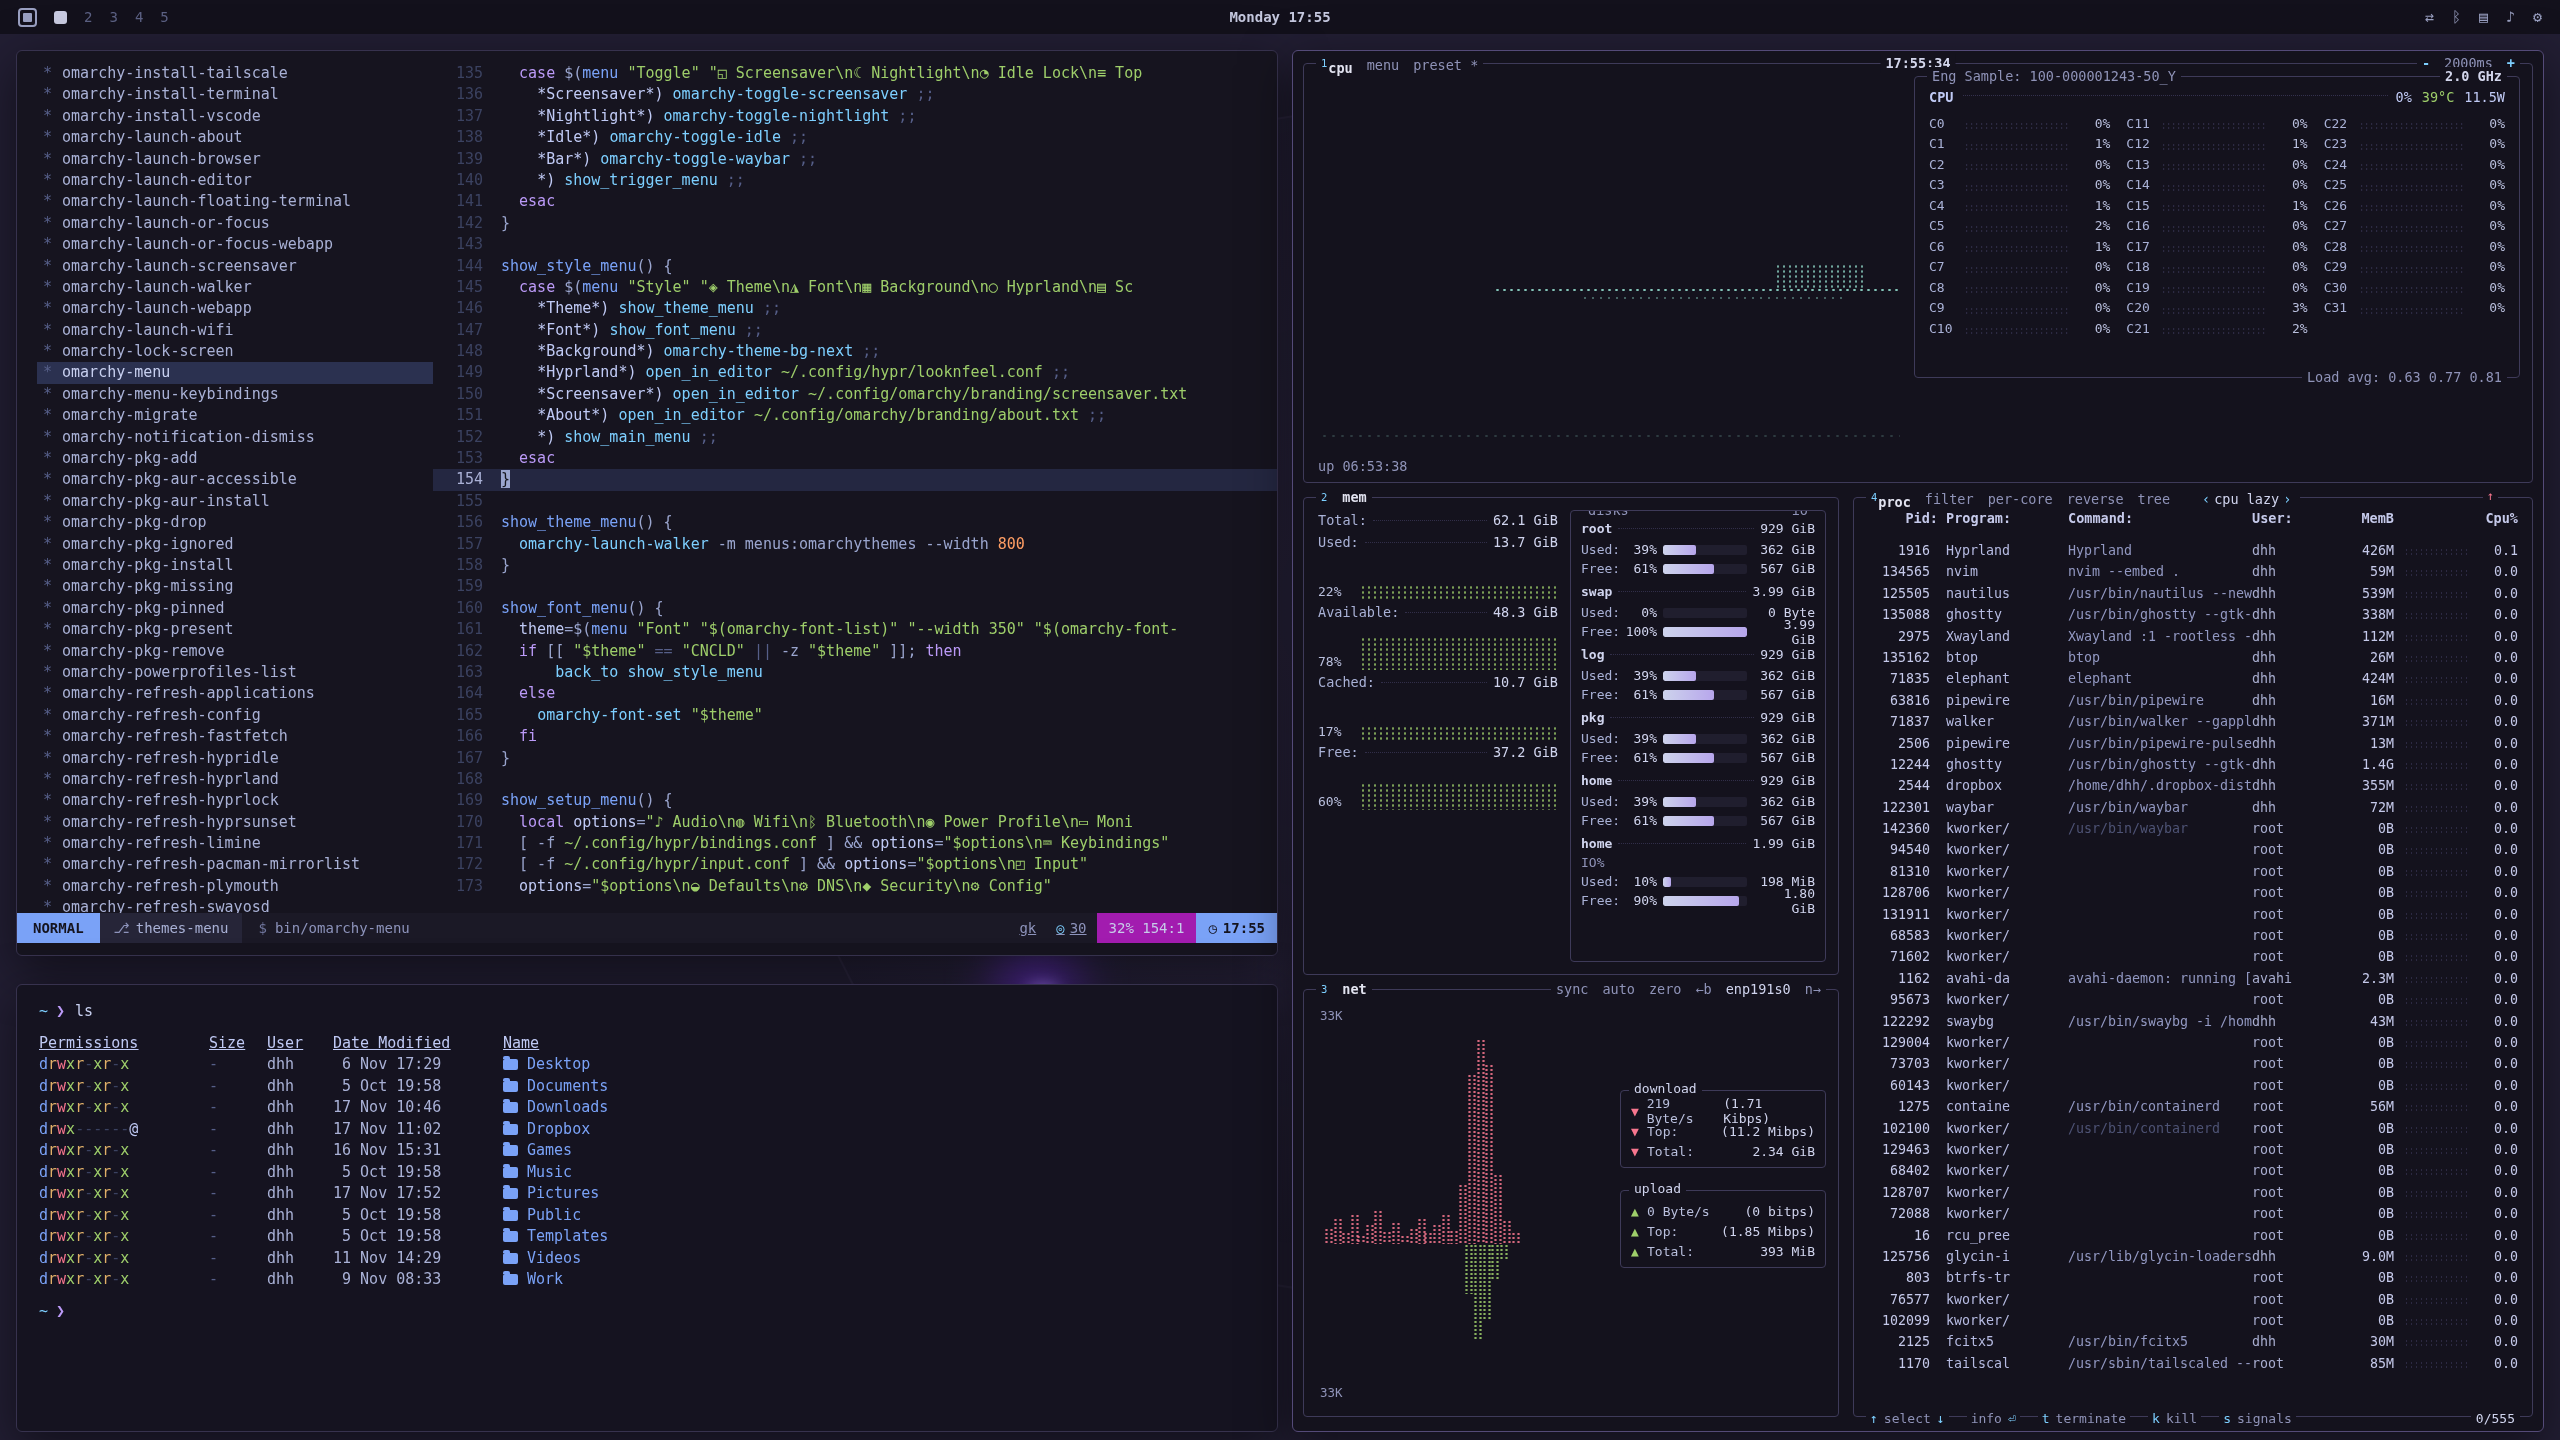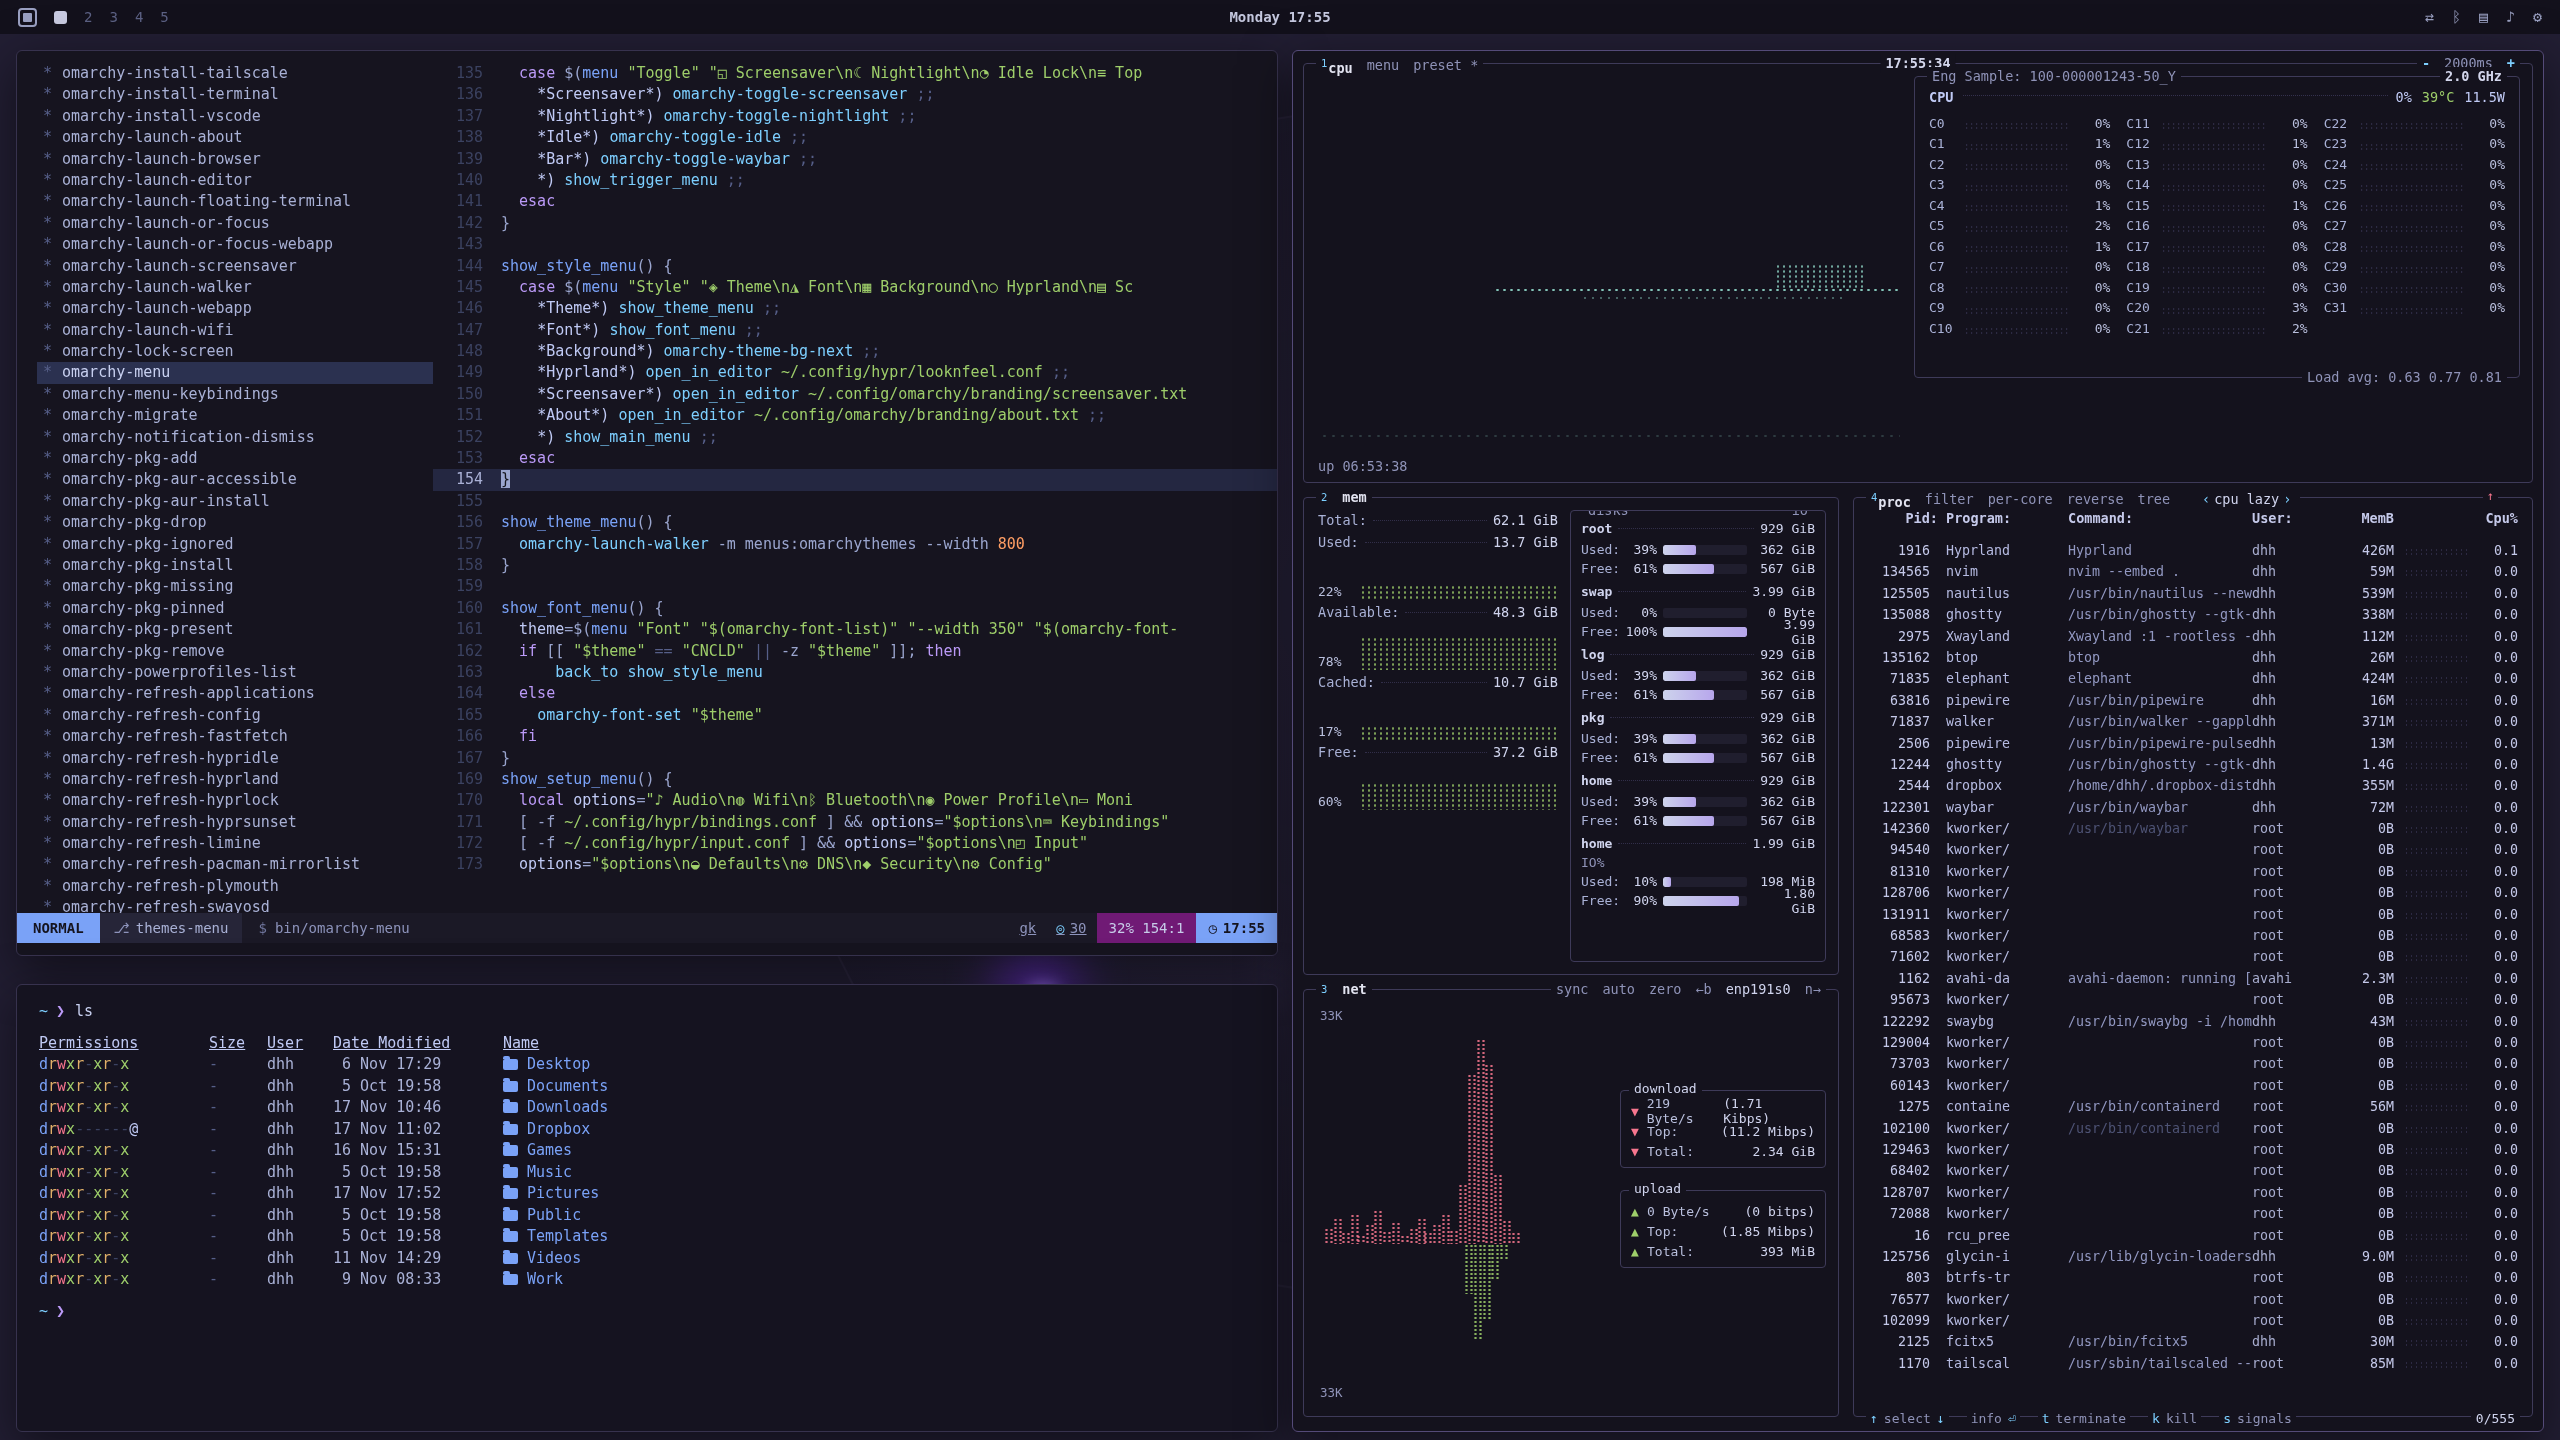--- a/index.html
+++ b/index.html
@@ -49,21 +49,21 @@
   .statusline{position:absolute;left:0;right:0;bottom:12px;height:30px;display:flex;align-items:stretch;
     background:#100f18;font-size:14px;line-height:30px;white-space:nowrap;}
   .sl-mode{background:#7aa2f7;color:#15141f;font-weight:bold;padding:0 16px;}
   .sl-branch{background:#262538;padding:0 14px;color:#a9b1d6;}
   .sl-bicon{color:#8d93bb;margin-right:6px;}
   .sl-cmd{flex:1;padding:0 16px;color:#8d93bb;background:#1b1926;}
   .sl-dollar{color:#6f759c;margin-right:8px;}
   .sl-right{display:flex;}
   .sl-lang,.sl-count{padding:0 10px;color:#8d93bb;background:#1b1926;text-decoration:underline;}
   .sl-cicon{margin-right:5px;color:#7dcfff;}
-  .sl-pos{background:#701a75;color:#c6cbe8;padding:0 12px;}
+  .sl-pos{background:#a21caf;color:#c6cbe8;padding:0 12px;}
   .sl-time{background:#7aa2f7;color:#15141f;padding:0 12px;font-weight:bold;}
   .sl-time .sl-clockicon{margin-right:6px;font-weight:normal;}
 
   
   .term-body{padding:16px 22px;font-size:15px;line-height:21.5px;color:#a9b1d6;}
   .term-line{height:21.5px;}
   .p-path{color:#7dcfff;margin-right:8px;}
   .p-sym{color:#bb9af7;margin-right:10px;}
   .p-cmd{color:#c8d0f0;}
   .term-gap{height:10px;}
@@ -403,20 +403,21 @@
           <div class="code-line"><span class="ln">158</span><span class="code-body"><span class="tk-pln">}</span></span></div>
           <div class="code-line"><span class="ln">159</span><span class="code-body"></span></div>
           <div class="code-line"><span class="ln">160</span><span class="code-body"><span class="tk-fn">show_font_menu</span><span class="tk-pln">() {</span></span></div>
           <div class="code-line"><span class="ln">161</span><span class="code-body"><span class="tk-pln">  </span><span class="tk-pat">theme</span><span class="tk-pln">=$(</span><span class="tk-fn">menu</span><span class="tk-pln"> </span><span class="tk-str">"Font"</span><span class="tk-pln"> </span><span class="tk-str">"$(omarchy-font-list)"</span><span class="tk-pln"> </span><span class="tk-str">"--width 350"</span><span class="tk-pln"> </span><span class="tk-str">"$(omarchy-font-</span></span></div>
           <div class="code-line"><span class="ln">162</span><span class="code-body"><span class="tk-pln">  </span><span class="tk-kw">if</span><span class="tk-pln"> [[ </span><span class="tk-str">"$theme"</span><span class="tk-pln"> </span><span class="tk-op">==</span><span class="tk-pln"> </span><span class="tk-str">"CNCLD"</span><span class="tk-pln"> </span><span class="tk-op">||</span><span class="tk-pln"> -z </span><span class="tk-str">"$theme"</span><span class="tk-pln"> ]]; </span><span class="tk-kw">then</span></span></div>
           <div class="code-line"><span class="ln">163</span><span class="code-body"><span class="tk-pln">      </span><span class="tk-cmd">back_to</span><span class="tk-pln"> </span><span class="tk-cmd">show_style_menu</span></span></div>
           <div class="code-line"><span class="ln">164</span><span class="code-body"><span class="tk-pln">  </span><span class="tk-kw">else</span></span></div>
           <div class="code-line"><span class="ln">165</span><span class="code-body"><span class="tk-pln">    </span><span class="tk-cmd">omarchy-font-set</span><span class="tk-pln"> </span><span class="tk-str">"$theme"</span></span></div>
           <div class="code-line"><span class="ln">166</span><span class="code-body"><span class="tk-pln">  </span><span class="tk-kw">fi</span></span></div>
           <div class="code-line"><span class="ln">167</span><span class="code-body"><span class="tk-pln">}</span></span></div>
+          <div class="code-line"><span class="ln">168</span><span class="code-body"></span></div>
           <div class="code-line"><span class="ln">169</span><span class="code-body"><span class="tk-fn">show_setup_menu</span><span class="tk-pln">() {</span></span></div>
           <div class="code-line"><span class="ln">170</span><span class="code-body"><span class="tk-pln">  </span><span class="tk-kw">local</span><span class="tk-pln"> </span><span class="tk-pat">options</span><span class="tk-pln">=</span><span class="tk-str">"♪ Audio\n◍ Wifi\nᛒ Bluetooth\n◉ Power Profile\n▭ Moni</span></span></div>
           <div class="code-line"><span class="ln">171</span><span class="code-body"><span class="tk-pln">  [ -f </span><span class="tk-str">~/.config/hypr/bindings.conf</span><span class="tk-pln"> ] &amp;&amp; </span><span class="tk-pat">options</span><span class="tk-pln">=</span><span class="tk-str">"$options\n⌨ Keybindings"</span></span></div>
           <div class="code-line"><span class="ln">172</span><span class="code-body"><span class="tk-pln">  [ -f </span><span class="tk-str">~/.config/hypr/input.conf</span><span class="tk-pln"> ] &amp;&amp; </span><span class="tk-pat">options</span><span class="tk-pln">=</span><span class="tk-str">"$options\n◰ Input"</span></span></div>
           <div class="code-line"><span class="ln">173</span><span class="code-body"><span class="tk-pln">  </span><span class="tk-pat">options</span><span class="tk-pln">=</span><span class="tk-str">"$options\n◒ Defaults\n⚙ DNS\n◆ Security\n⚙ Config"</span></span></div>
         </div>
     </div>
     <div class="statusline">
       <span class="sl-mode">NORMAL</span>
       <span class="sl-branch"><span class="sl-bicon">⎇</span><span>themes-menu</span></span>

